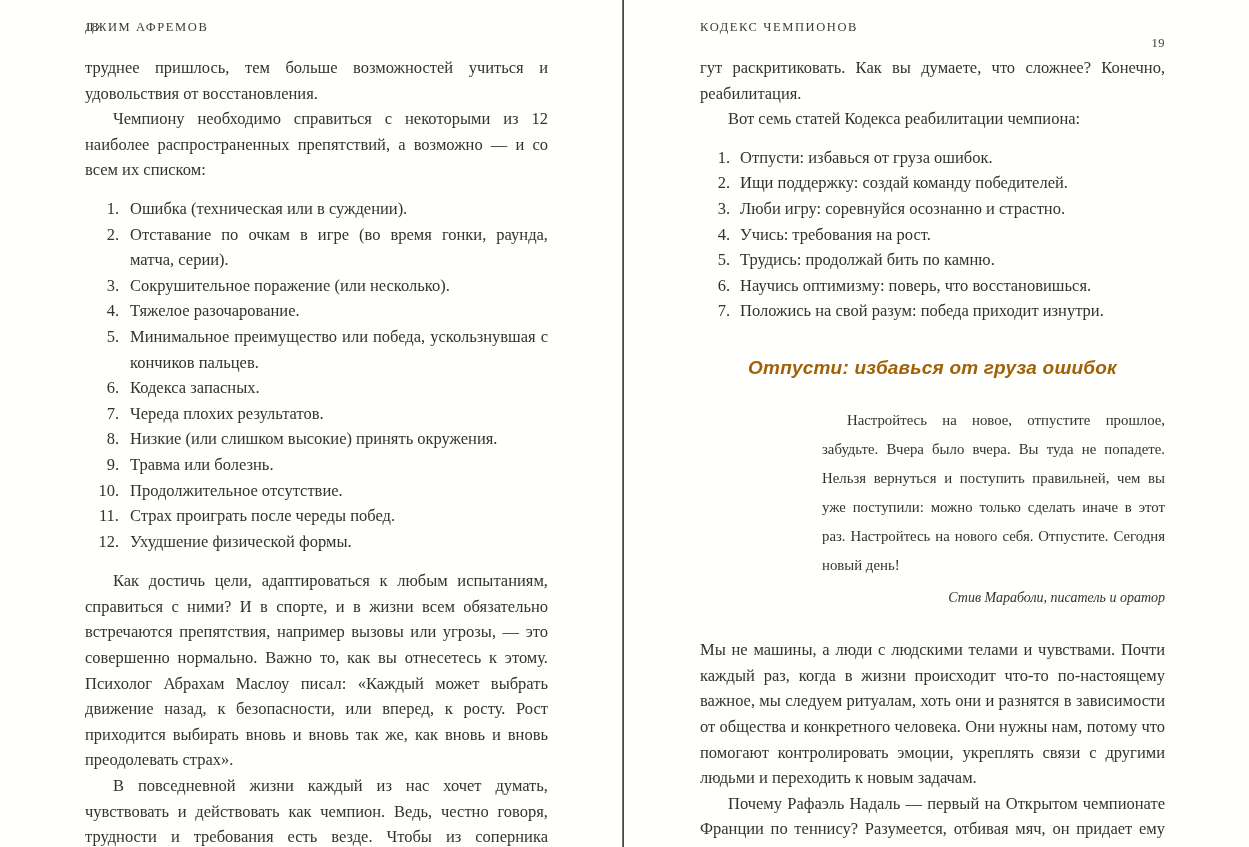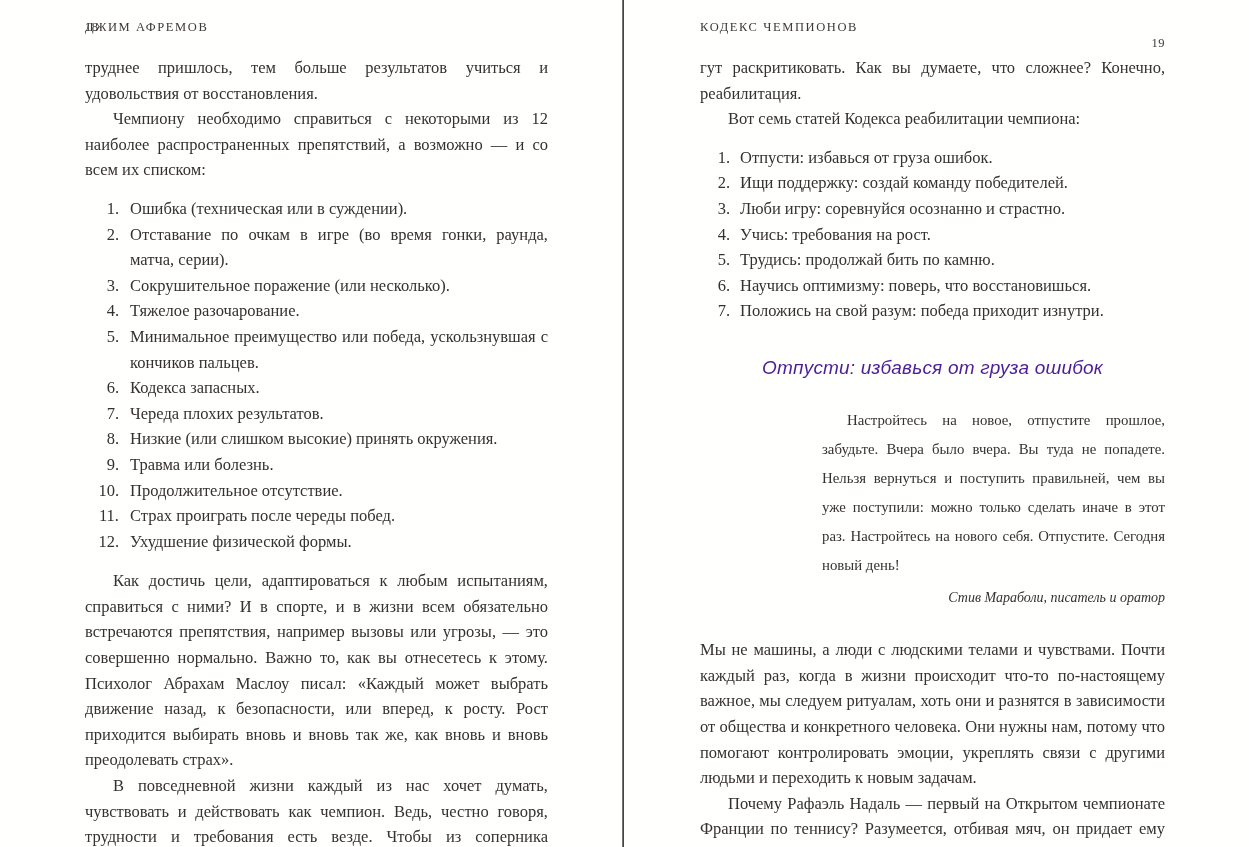--- a/index.html
+++ b/index.html
@@ -70,25 +70,25 @@
     width: 34px;
     text-align: right;
   }
   .page-right .num-item { padding-left: 40px; }
   .page-right .num-item .num { width: 30px; }
 
   .section-heading {
     margin: 31px 0 25px 0;
     text-align: center;
     font-family: "Liberation Sans", "DejaVu Sans", sans-serif;
-    font-weight: normal;
+    font-weight: bold;
     font-style: italic;
     font-size: 19px;
     letter-spacing: 0.2px;
-    color: #4c1d95;
+    color: #a16207;
   }
   .quote-block {
     margin-left: 122px;
     font-size: 14.8px;
     line-height: 29px;
     text-align: justify;
   }
   .quote-block .quote-text { text-indent: 25px; }
   .quote-attribution {
     margin-top: 5px;
@@ -102,21 +102,21 @@
 <body>
 
 <div class="spread">
 
   <div class="page page-left">
     <div class="running-head">
       <span class="page-num-left">18</span>
       <span class="head-title">ДЖИМ АФРЕМОВ</span>
     </div>
     <div class="body-text">
-      <p>труднее пришлось, тем больше результатов учиться и удовольствия от восстановления.</p>
+      <p>труднее пришлось, тем больше возможностей учиться и удовольствия от восстановления.</p>
       <p class="indent">Чемпиону необходимо справиться с некоторыми из 12 наиболее распространенных препятствий, а возможно — и со всем их списком:</p>
 
       <div class="num-list">
         <div class="num-item"><span class="num">1.</span><span>Ошибка (техническая или в суждении).</span></div>
         <div class="num-item"><span class="num">2.</span><span>Отставание по очкам в игре (во время гонки, раунда, матча, серии).</span></div>
         <div class="num-item"><span class="num">3.</span><span>Сокрушительное поражение (или несколько).</span></div>
         <div class="num-item"><span class="num">4.</span><span>Тяжелое разочарование.</span></div>
         <div class="num-item"><span class="num">5.</span><span>Минимальное преимущество или победа, ускользнувшая с кончиков пальцев.</span></div>
         <div class="num-item"><span class="num">6.</span><span>Кодекса запасных.</span></div>
         <div class="num-item"><span class="num">7.</span><span>Череда плохих результатов.</span></div>

